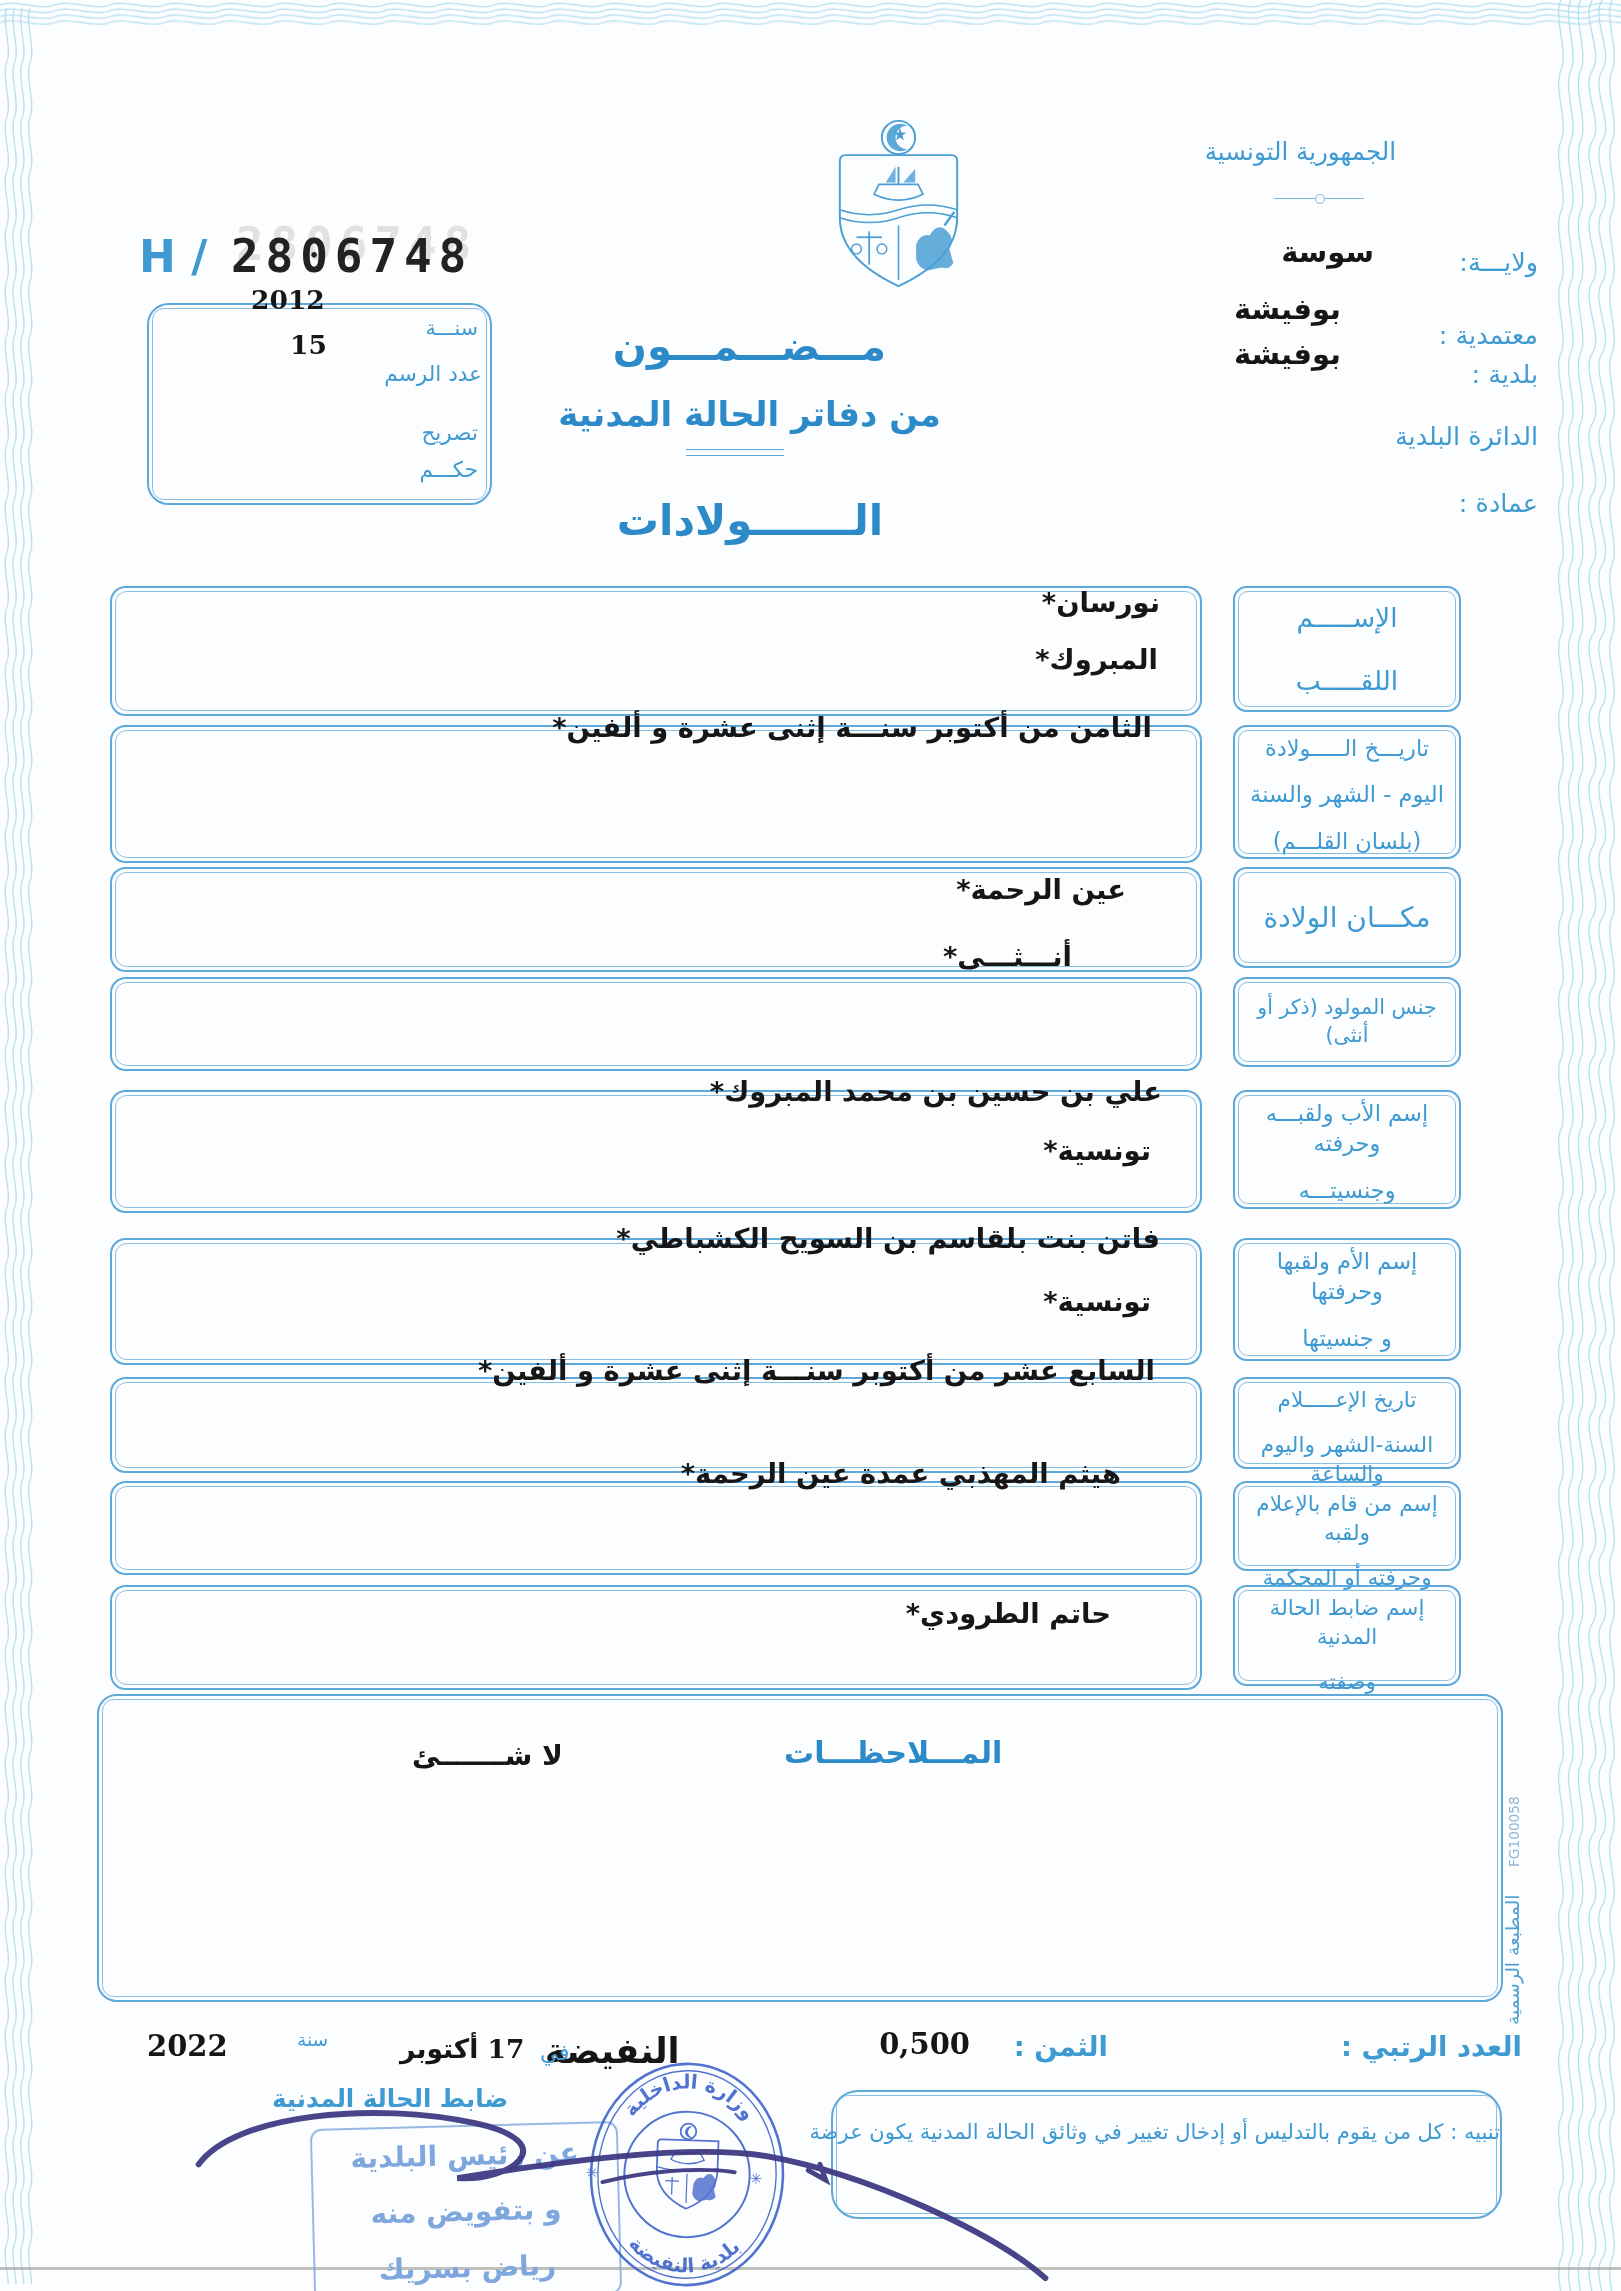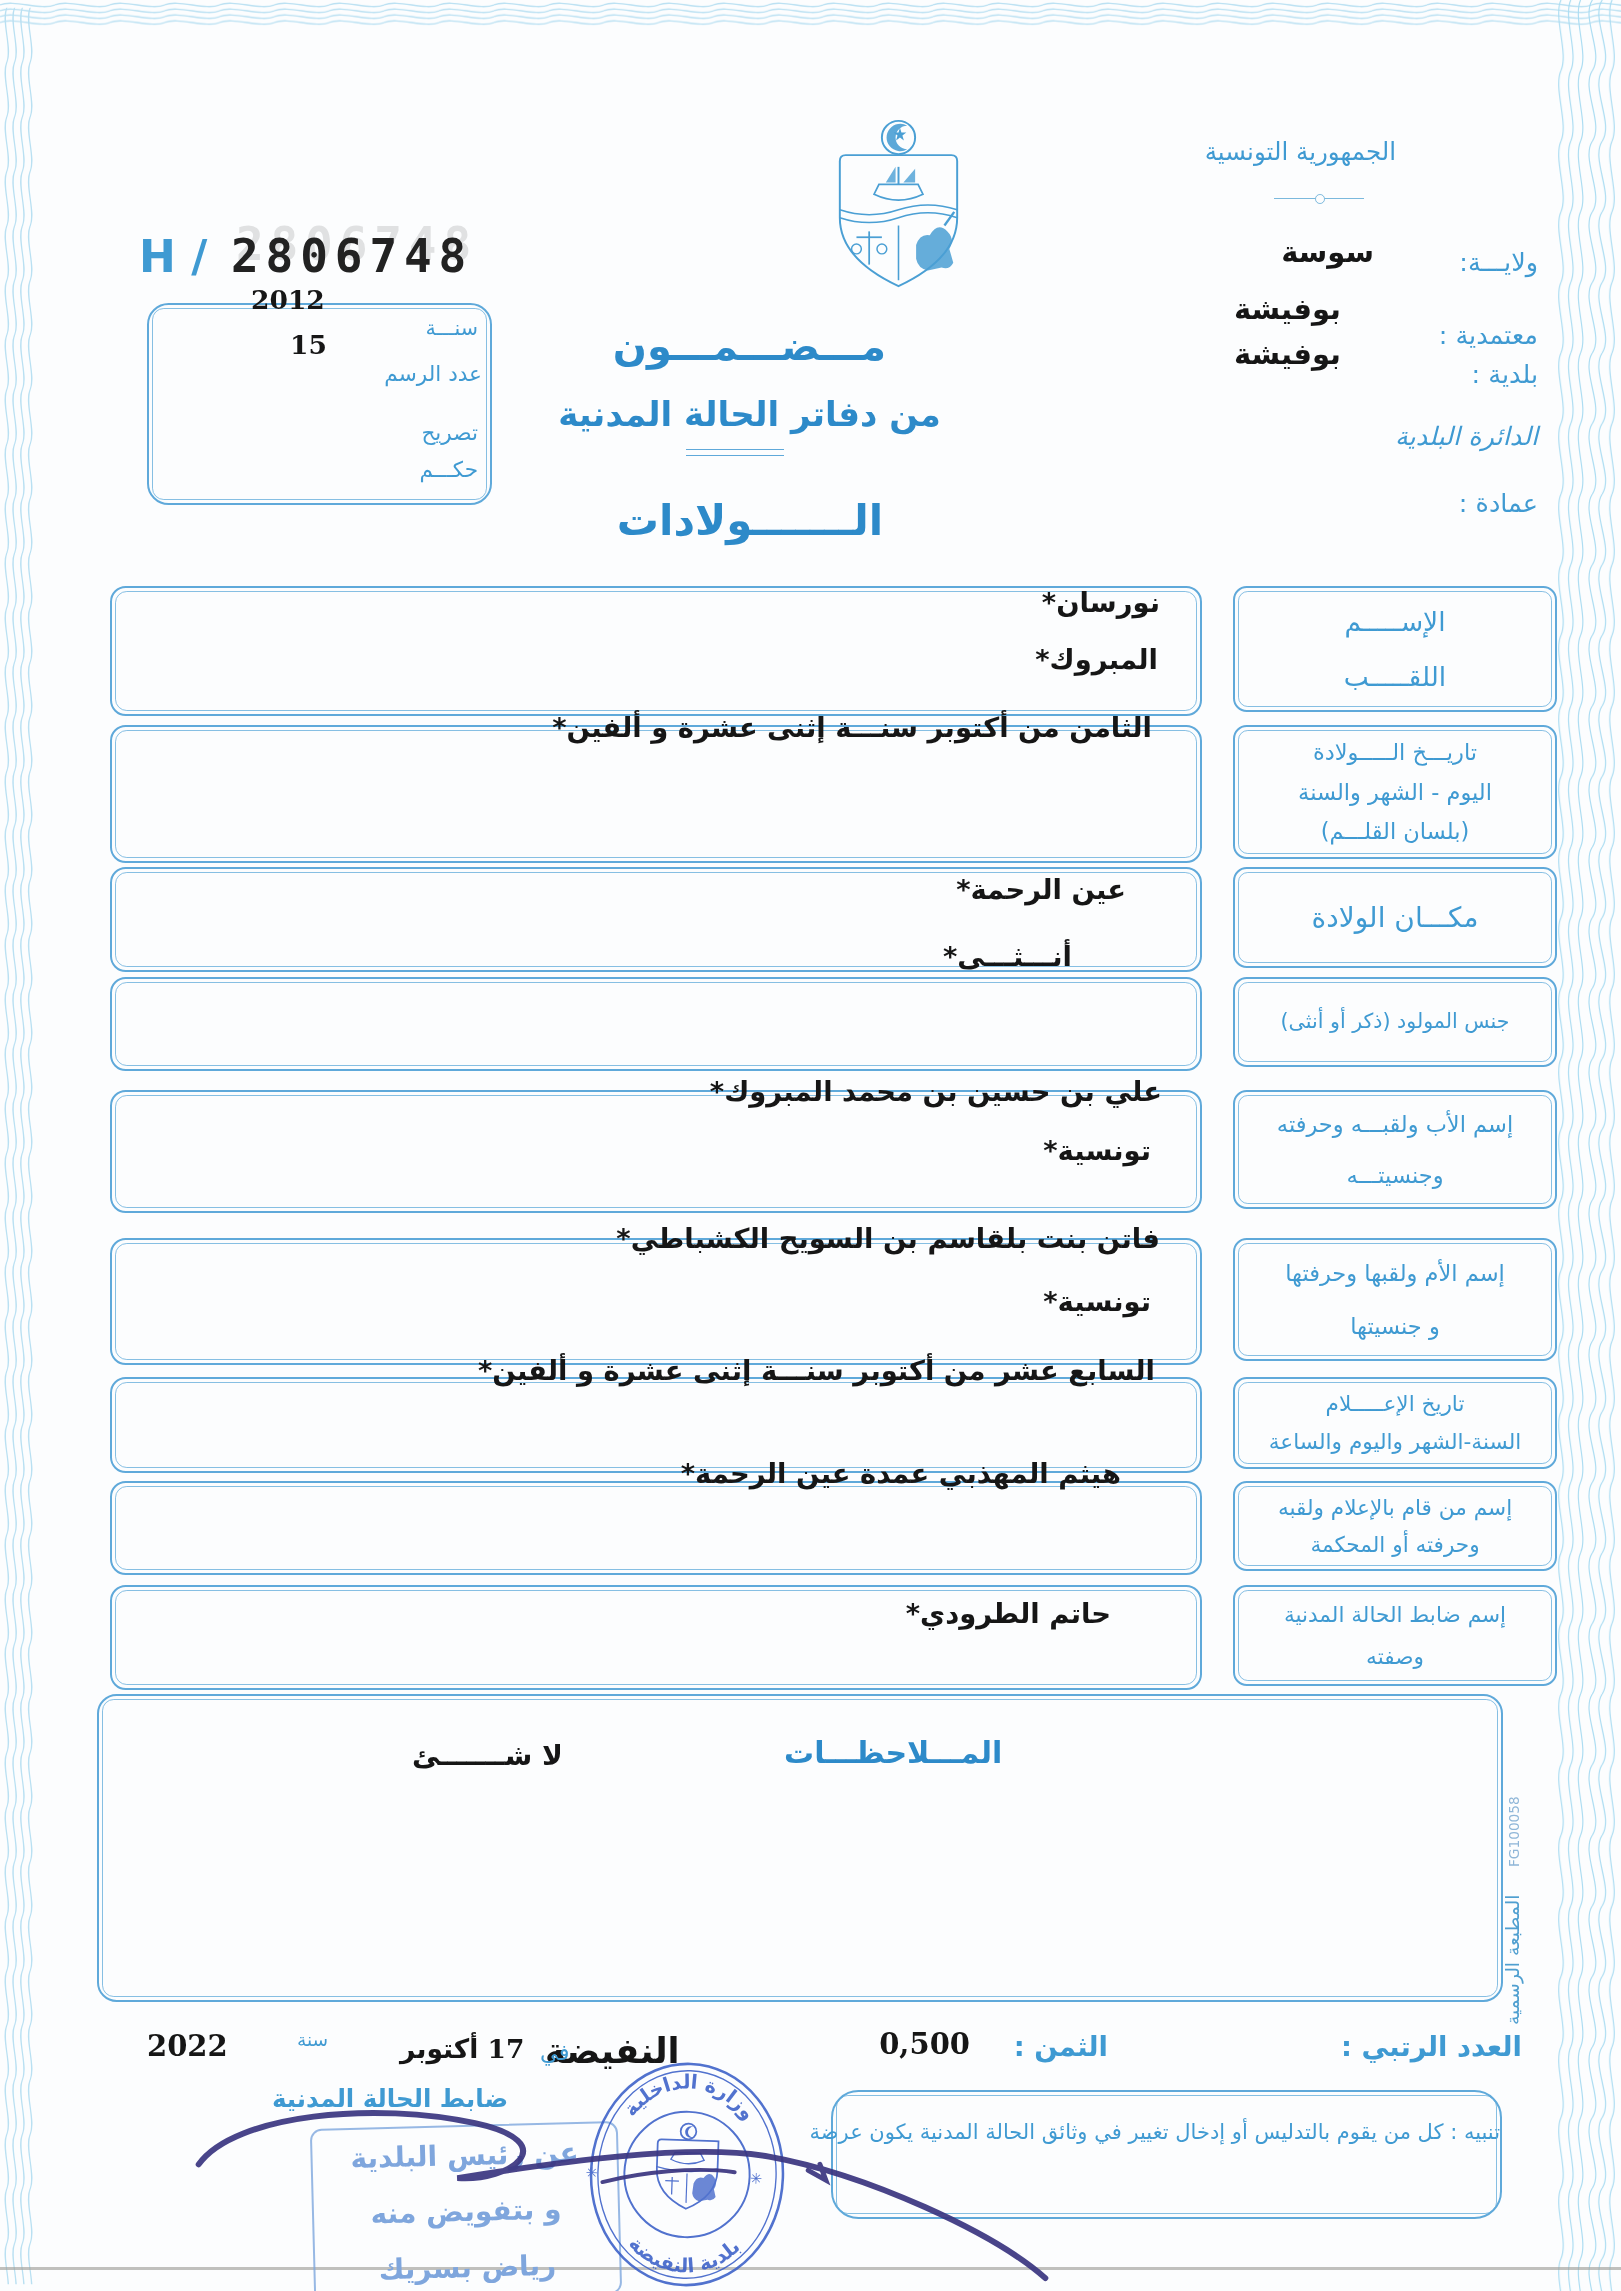--- a/index.html
+++ b/index.html
@@ -5,23 +5,23 @@
   html,body{margin:0;padding:0;background:#e8e8e6;}
   #page{position:relative;width:1621px;height:2292px;background:#fcfdfe;overflow:hidden;
         font-family:"DejaVu Sans",sans-serif;direction:rtl;}
   .abs{position:absolute;}
   .blue-label{position:absolute;color:#3f9ad2;font-size:25.5px;white-space:nowrap;}
   .stamped{position:absolute;color:#161616;font-weight:bold;white-space:nowrap;}
   .serifnum{font-family:"DejaVu Serif","DejaVu Sans",serif;}
   .val{position:absolute;color:#161616;font-weight:bold;font-size:27.4px;white-space:nowrap;z-index:3;}
   .dbox{position:absolute;border:2px solid #5fa9da;border-radius:15.7px;background:transparent;}
   .dbox::before{content:"";position:absolute;inset:2.9px;border:1.3px solid rgba(95,169,218,.75);border-radius:11.8px;}
-  .lbox{position:absolute;left:1233px;width:324px;border:2px solid #5fa9da;border-radius:13.7px;
+  .lbox{position:absolute;left:1233px;width:228px;border:2px solid #5fa9da;border-radius:13.7px;
         display:flex;flex-direction:column;justify-content:space-around;align-items:center;
-        text-align:center;color:#3f9ad2;padding:5.9px 3.9px;box-sizing:border-box;z-index:2;}
+        text-align:center;color:#3f9ad2;padding:5.9px 3.9px;box-sizing:border-box;z-index:2;gap:16px;}
   .lbox::before{content:"";position:absolute;inset:2.9px;border:1.3px solid rgba(95,169,218,.75);border-radius:9.8px;pointer-events:none;}
   .lbox span{display:block;line-height:1.35;}
   .vbox{position:absolute;left:110px;width:1088px;z-index:1;}
   .title-blue{position:absolute;color:#2d8ac9;font-weight:bold;text-align:center;white-space:nowrap;}
   .notice-line{text-align:center;color:#3f9ad2;font-size:21px;white-space:nowrap;line-height:1.9;}
   .vert{position:absolute;transform-origin:0 0;transform:rotate(-90deg);white-space:nowrap;}
   .ornament{position:absolute;width:90px;height:0;border-top:1.6px solid #7bb9dd;}
   .ornament i{position:absolute;left:41px;top:-4.9px;width:7.8px;height:7.8px;border:1.5px solid #7bb9dd;border-radius:50%;background:#fcfdfe;}
   .scanline{position:absolute;left:0;top:2267px;width:100%;height:2.9px;background:#a09f9a;opacity:.65;}
 </style>
@@ -80,21 +80,21 @@
 
   <div class="stamped" style="right:247px;top:235px;font-size:29px;">سوسة</div>
   <div class="blue-label" style="right:83px;top:247px;">ولايـــة:</div>
 
   <div class="stamped" style="right:280px;top:292px;font-size:29px;">بوفيشة</div>
   <div class="blue-label" style="right:83px;top:320px;">معتمدية :</div>
 
   <div class="stamped" style="right:280px;top:337px;font-size:29px;">بوفيشة</div>
   <div class="blue-label" style="right:83px;top:359px;">بلدية :</div>
 
-  <div class="blue-label" style="right:83px;top:421px;font-style:italic;">الدائرة البلدية</div>
+  <div class="blue-label" style="right:83px;top:421px;">الدائرة البلدية</div>
   <div class="blue-label" style="right:83px;top:488px;">عمادة :</div>
 
   <svg class="abs" style="left:815px;top:116px;" width="167" height="176" viewBox="0 0 170 180">
     <g fill="none" stroke="#4a9fd4" stroke-width="2">
       <circle cx="85" cy="22" r="17"></circle>
       <path d="M94 10 a14 14 0 1 0 0 24 a11 11 0 1 1 0 -24" fill="#4a9fd4" stroke="none" opacity=".9"></path>
       <path d="M80 17 l4 3 -1.5 5 4 -3 4 3 -1.5 -5 4 -3 -5 0 -1.5 -5 -1.5 5 z" fill="#4a9fd4" stroke="none"></path>
       <path d="M25 46 q0 -6 6 -6 h108 q6 0 6 6 v58 q0 42 -60 70 q-60 -28 -60 -70 z"></path>
       <path d="M25 96 q30 10 60 0 q30 -10 60 0" stroke-width="1.6"></path>
       <path d="M25 104 q30 10 60 0 q30 -10 60 0" stroke-width="1.6"></path>

